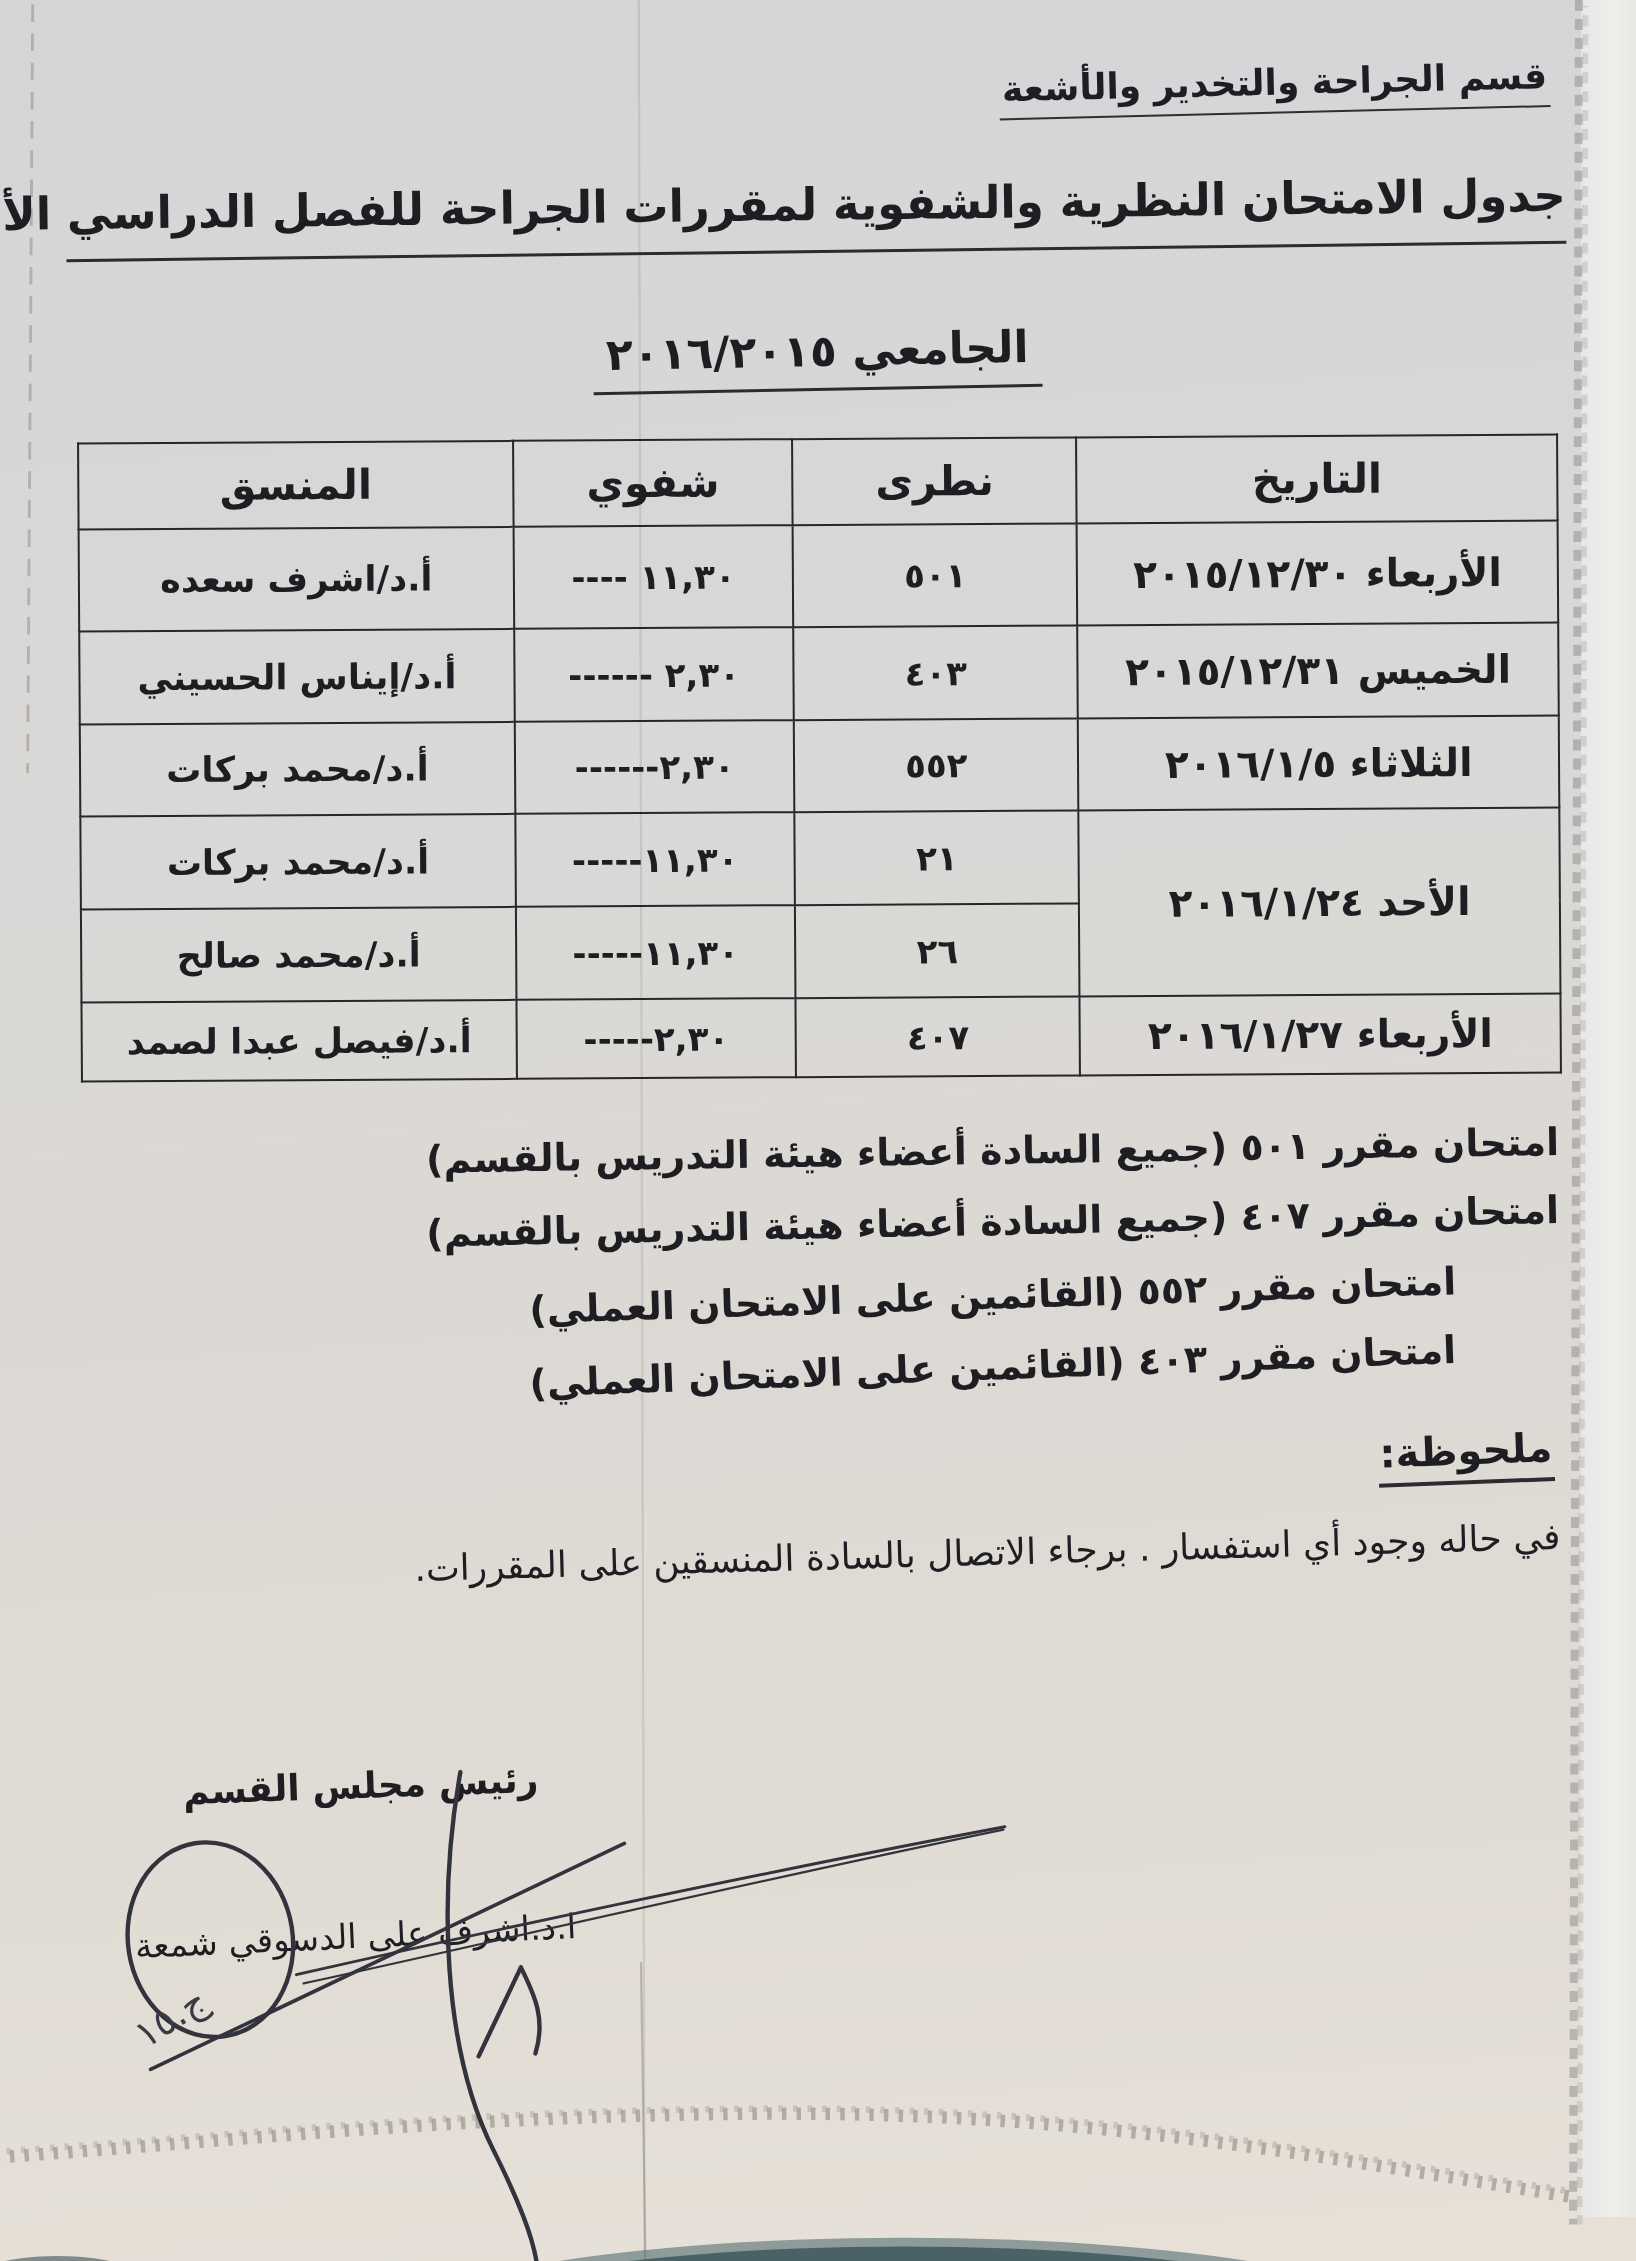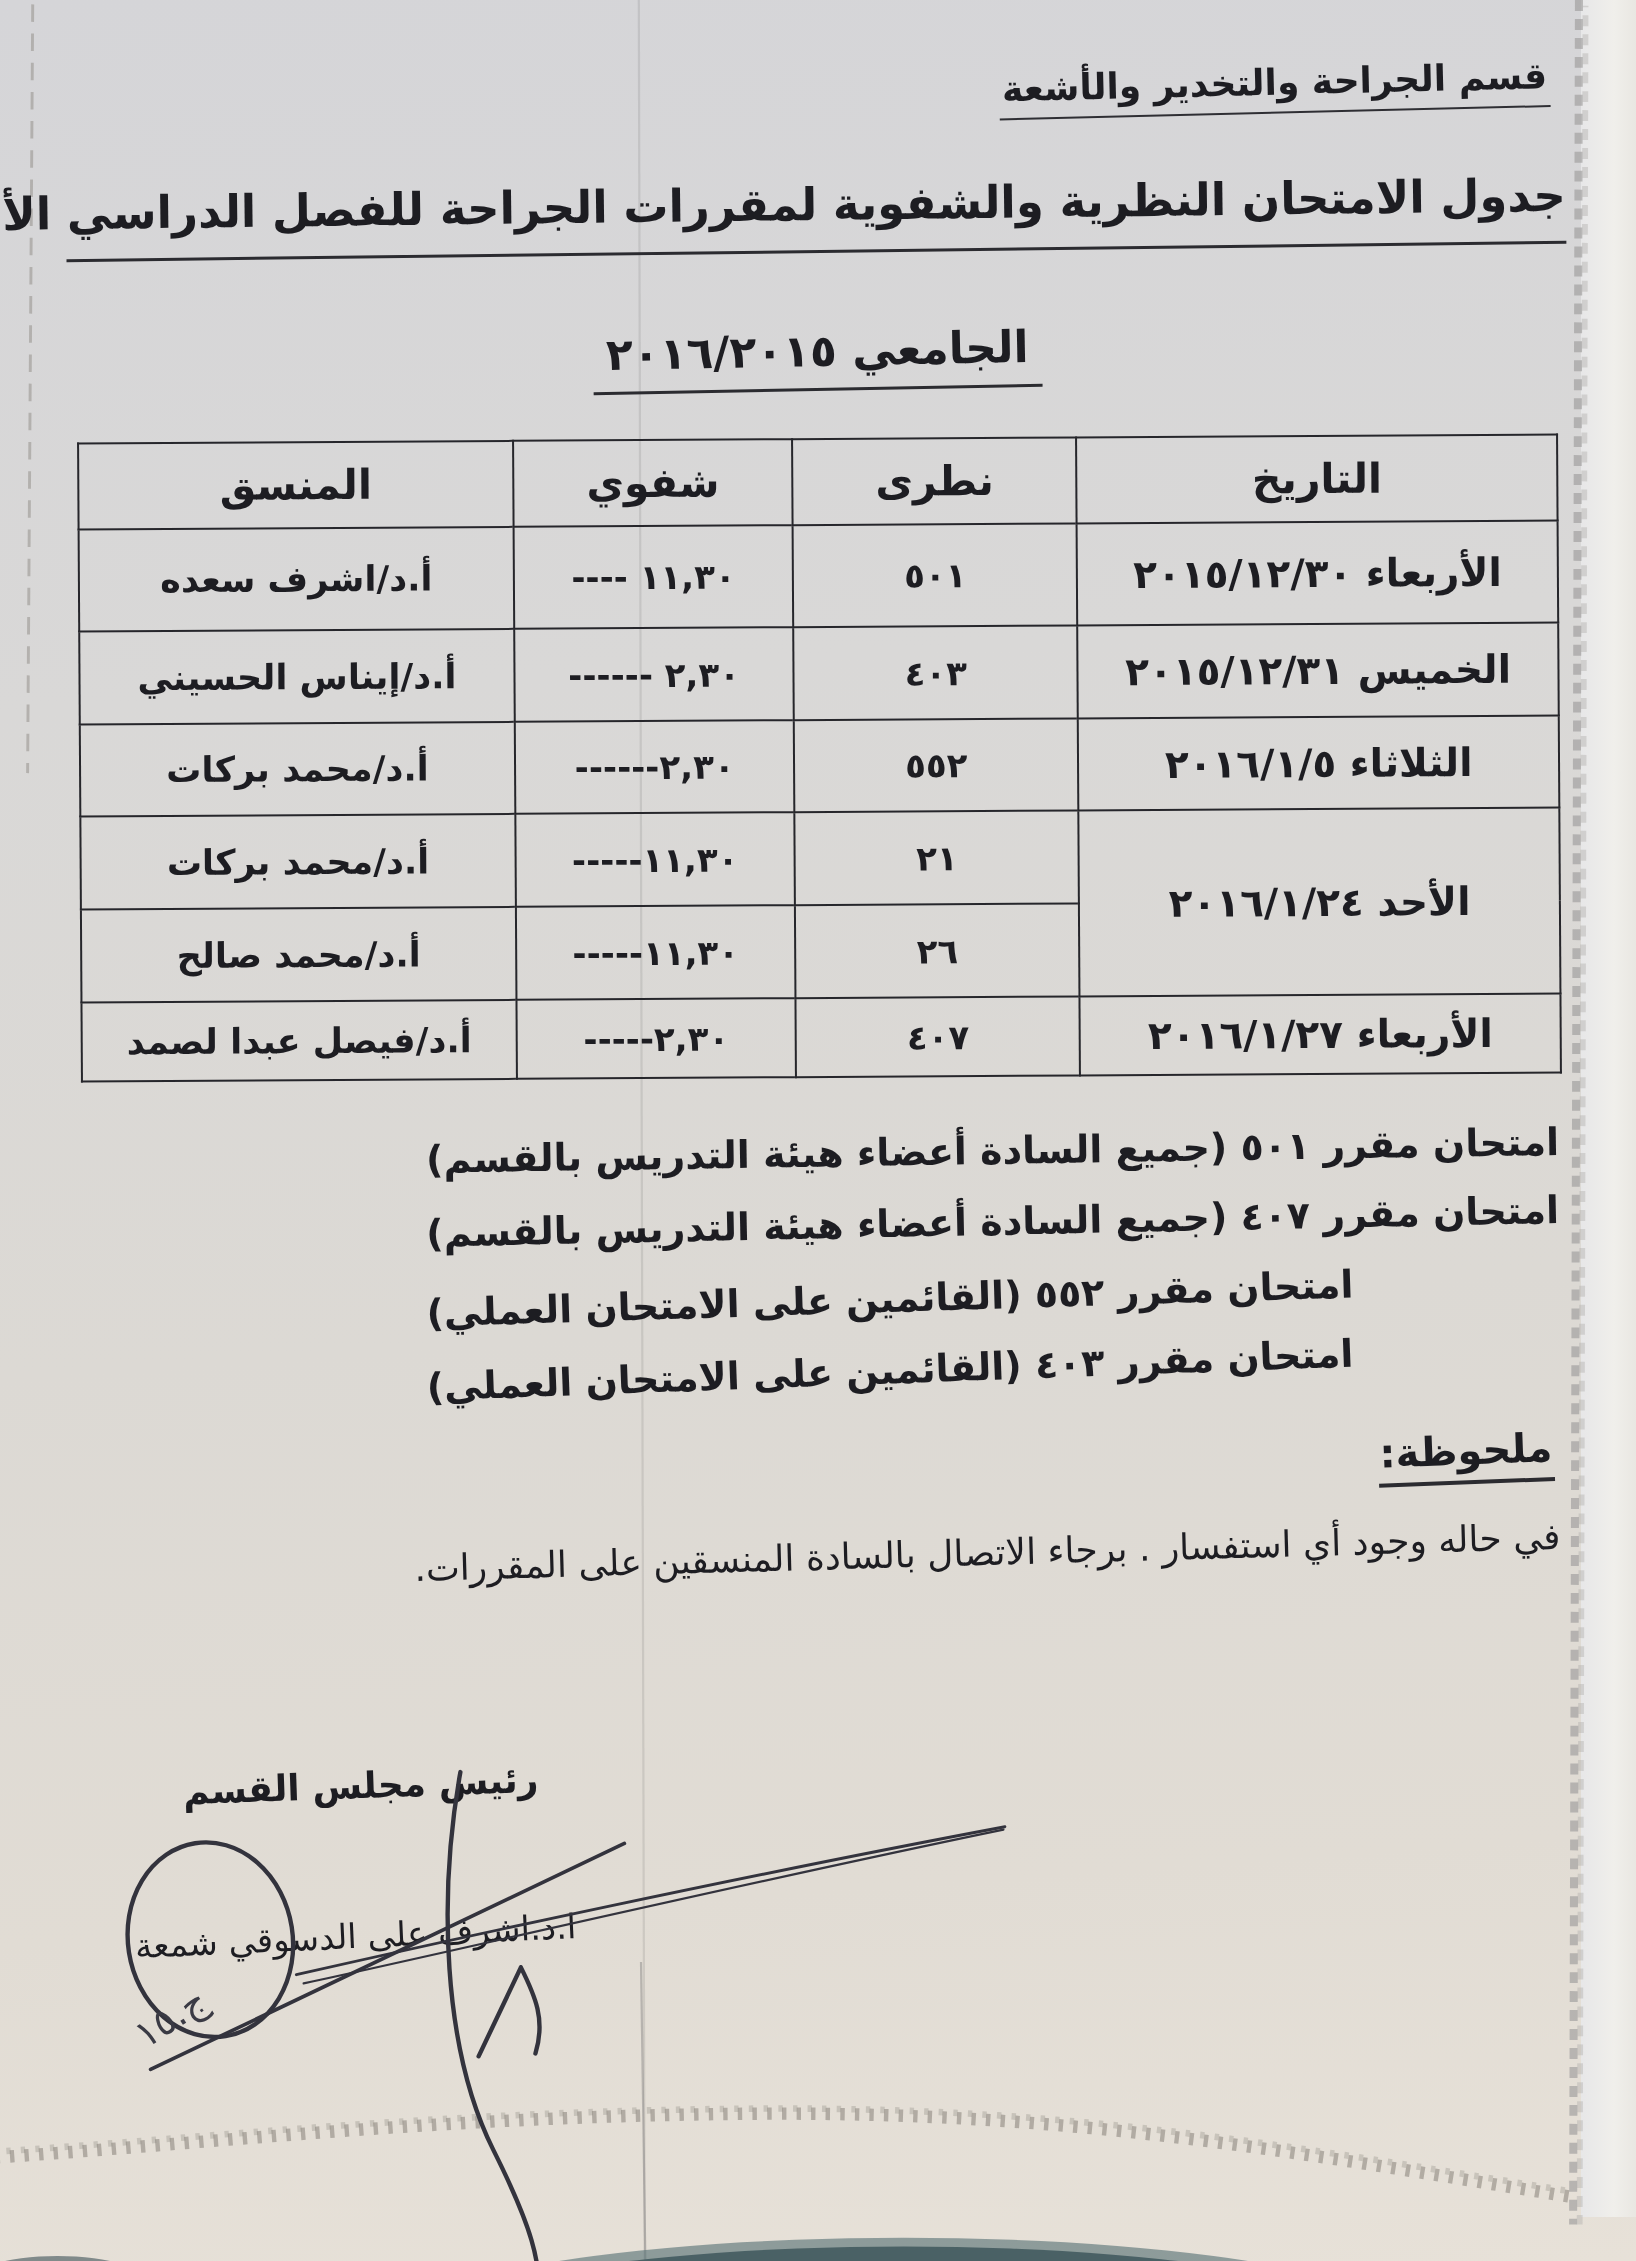--- a/index.html
+++ b/index.html
@@ -45,21 +45,21 @@
     overflow:hidden;
   }
   table.exam{border:2.9px solid #26262b;}
   th.h{font-size:41px;font-weight:800;height:82px;}
   td.date{font-size:39px;font-weight:800;}
   td.theory{font-size:34px;font-weight:600;}
   td.oral{font-size:34px;font-weight:700;letter-spacing:1.5px;white-space:nowrap;}
   td.coord{font-size:35px;font-weight:600;}
   tr.r1{height:102px;}tr.r2{height:93px;}tr.r3{height:92px;}
   tr.r4{height:93px;}tr.r5{height:93px;}tr.r6{height:79px;}
-  .notes{position:absolute;top:1120px;right:77px;text-align:left;}
+  .notes{position:absolute;top:1120px;right:77px;text-align:center;}
   .note{
     font-size:38px;font-weight:800;margin-bottom:24px;
     transform-origin:right center;white-space:nowrap;
   }
   .note.n1{transform:rotate(-0.9deg);}
   .note.n2{transform:rotate(-1.2deg);}
   .note.n3{transform:rotate(-1.8deg);}
   .note.n4{transform:rotate(-2.1deg);}
   .note-heading{
     position:absolute;top:1424px;right:82px;

